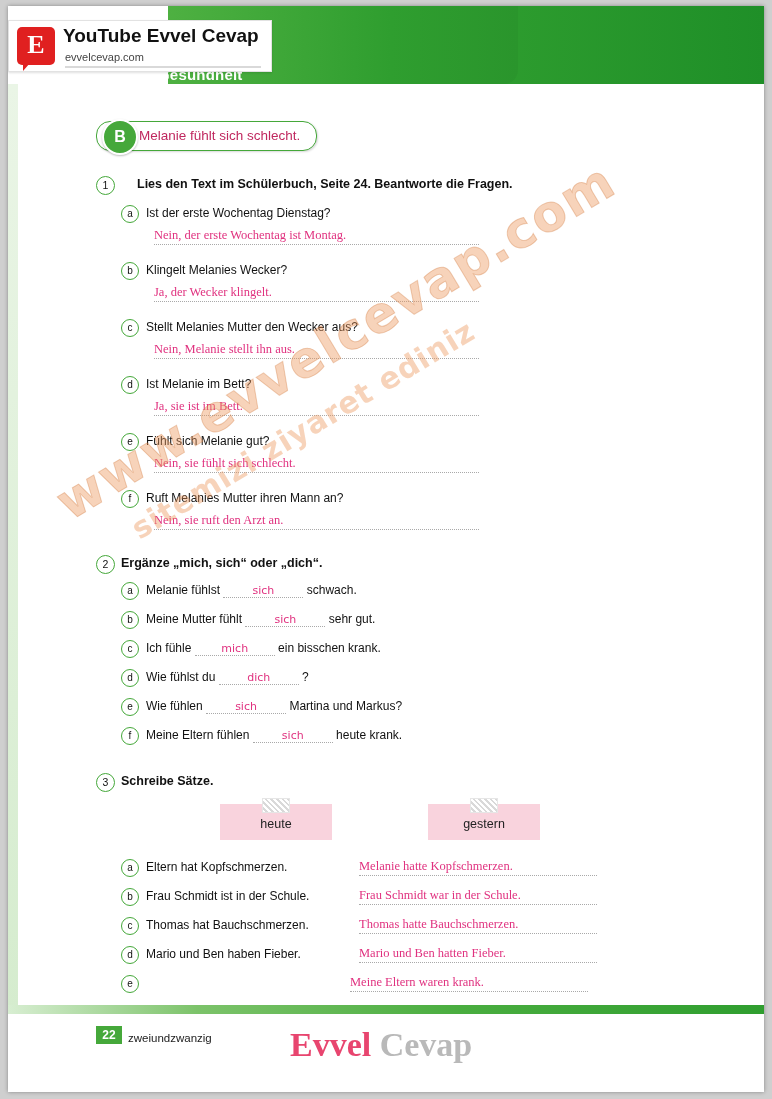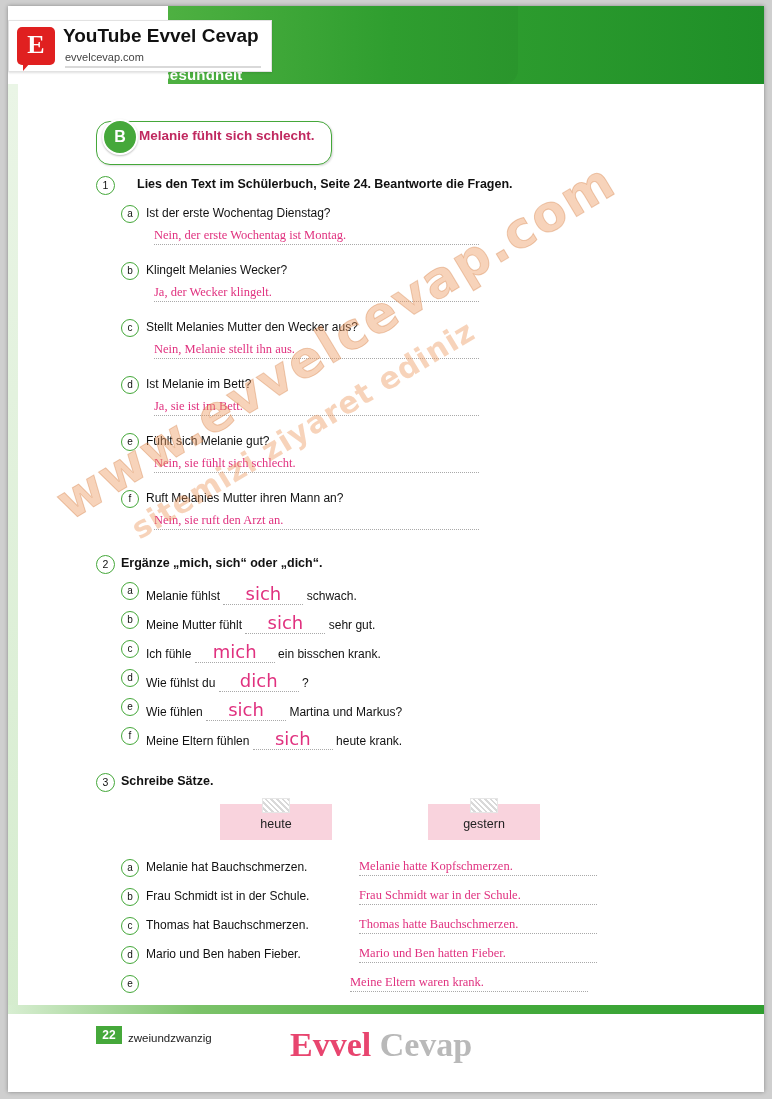--- a/index.html
+++ b/index.html
@@ -73,22 +73,22 @@
     position:absolute;left:56px;top:30px;font-size:11px;color:#444;
   }
   .yt-underline{
     position:absolute;left:56px;top:45px;width:196px;height:2px;background:#d9d9d9;
   }
 
   
   .sec-head{
     position:absolute;left:88px;top:115px;height:28px;
     background:#ffffff;border:1.5px solid #45a83a;border-radius:14px;
-    padding:0 16px 14px 42px;line-height:27px;
-    font-size:13.5px;font-weight:bold;color:#c0285f;
+    padding:0 16px 0 42px;line-height:27px;
+    font-size:13.5px;font-weight:normal;color:#c0285f;
     box-shadow:1px 1px 2px rgba(0,0,0,.15);
   }
   .sec-badge{
     position:absolute;left:94px;top:113px;width:32px;height:32px;border-radius:50%;
     background:#45a83a;color:#fff;font-size:16px;font-weight:bold;
     text-align:center;line-height:32px;border:2px solid #fff;
     box-shadow:0 1px 2px rgba(0,0,0,.25);
   }
   .num{
     position:absolute;width:17px;height:17px;border-radius:50%;
@@ -108,21 +108,21 @@
   }
   .ans{
     position:absolute;font-size:12.5px;color:#e0317f;
     font-family:Liberation Serif, serif;
     border-bottom:1.4px dotted #a9a9a9;
     padding-bottom:1px;
     white-space:nowrap;
   }
   .gap{
     display:inline-block;position:relative;color:#e0317f;
-    font-family:"DejaVu Sans", sans-serif;font-size:18px;
+    font-family:"DejaVu Sans", sans-serif;font-size:11px;
     text-align:center;
   }
   .gap:before{
     content:"";position:absolute;left:0;right:0;bottom:-1px;
     border-bottom:1.4px dotted #a9a9a9;
   }
   .sent{position:absolute;font-size:12px;color:#111;white-space:nowrap;}
 
   
   .tape{
@@ -268,21 +268,21 @@
     <span>heute krank.</span>
   </div>
 
   <div class="num" style="left:88px;top:767px;">3</div>
   <div class="ex-title" style="left:113px;top:768px;">Schreibe Sätze.</div>
 
   <div class="tape" style="left:212px;top:798px;">heute</div>
   <div class="tape" style="left:420px;top:798px;">gestern</div>
 
   <div class="ltr" style="left:113px;top:853px;">a</div>
-  <div class="sent" style="left:138px;top:854px;">Melanie hat Bauchschmerzen.</div>
+  <div class="sent" style="left:138px;top:854px;">Eltern hat Kopfschmerzen.</div>
   <div class="ans" style="left:351px;top:853px;width:238px;">Melanie hatte Kopfschmerzen.</div>
 
   <div class="ltr" style="left:113px;top:882px;">b</div>
   <div class="sent" style="left:138px;top:883px;">Frau Schmidt ist in der Schule.</div>
   <div class="ans" style="left:351px;top:882px;width:238px;">Frau Schmidt war in der Schule.</div>
 
   <div class="ltr" style="left:113px;top:911px;">c</div>
   <div class="sent" style="left:138px;top:912px;">Thomas hat Bauchschmerzen.</div>
   <div class="ans" style="left:351px;top:911px;width:238px;">Thomas hatte Bauchschmerzen.</div>
 

